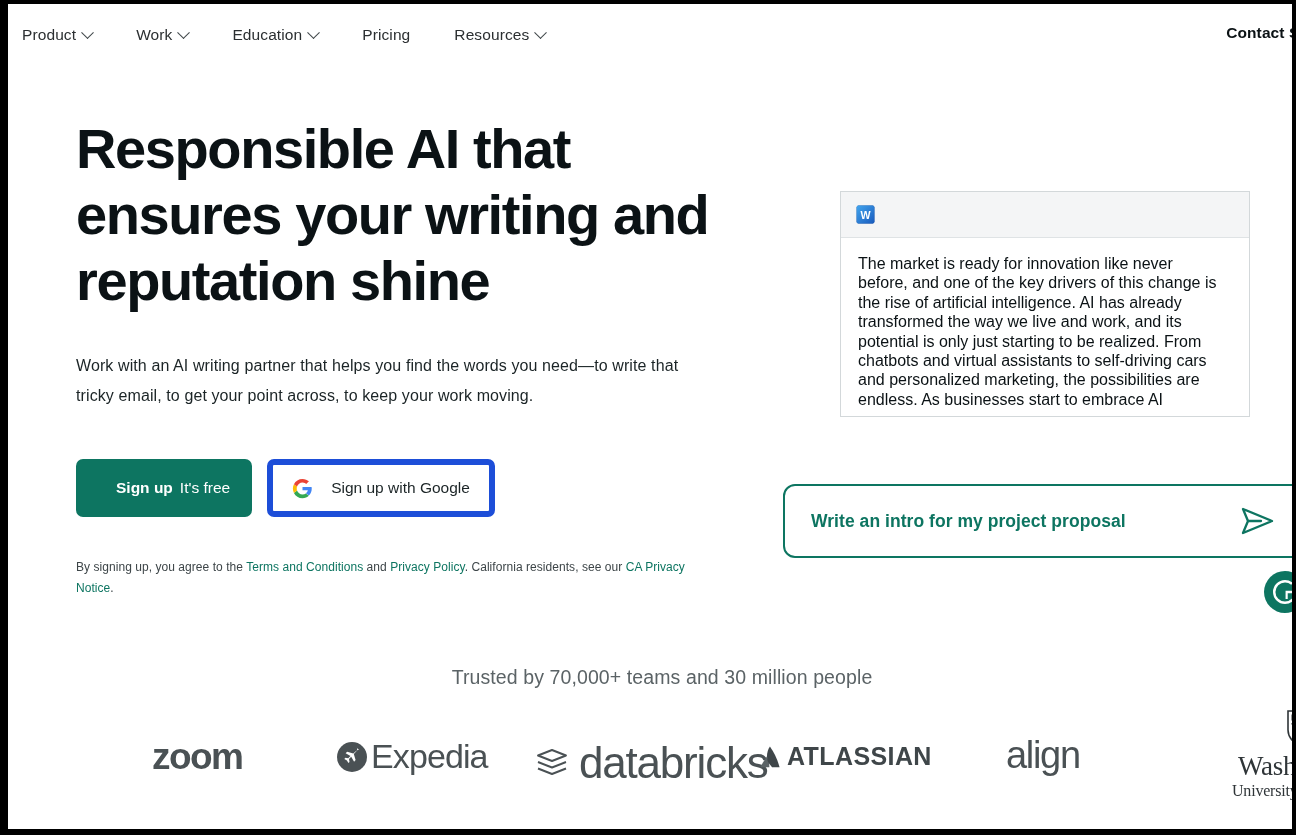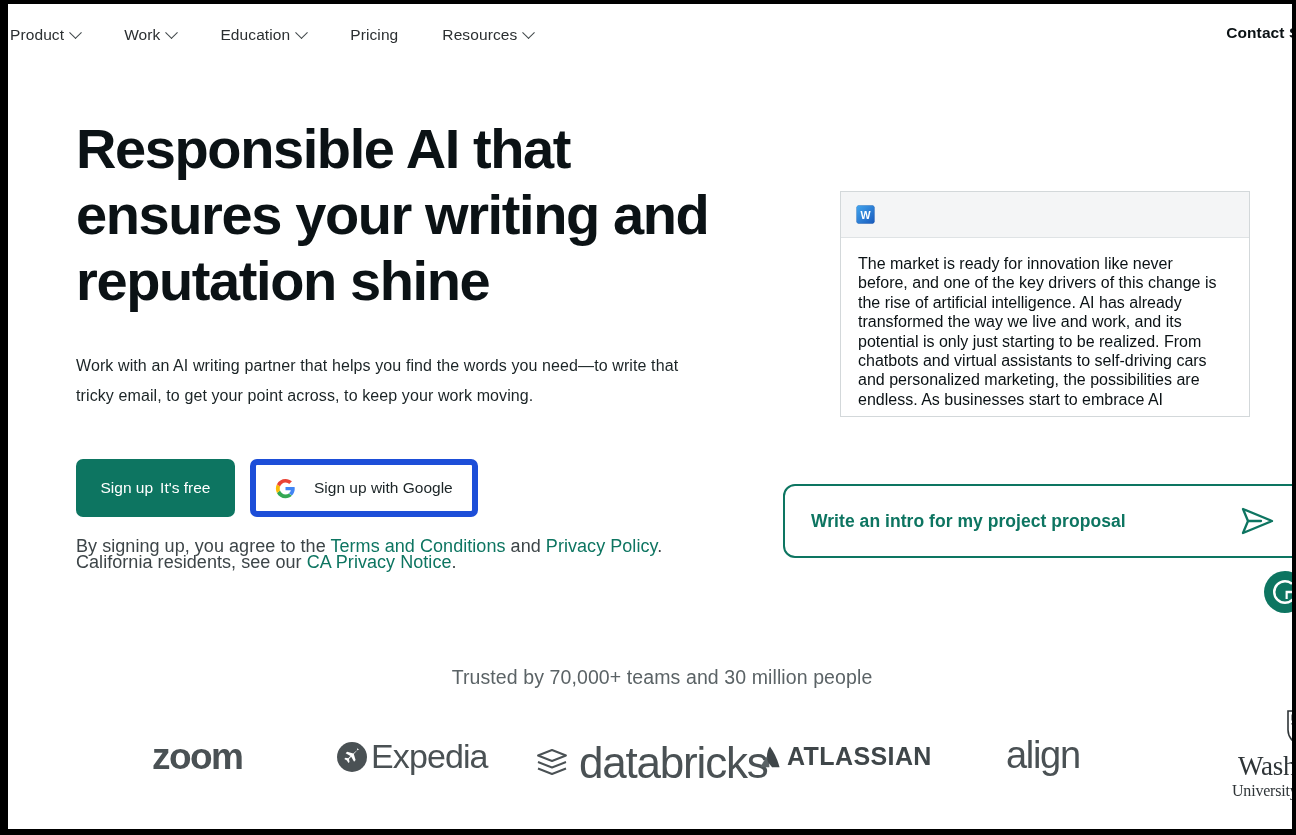--- a/index.html
+++ b/index.html
@@ -41,21 +41,21 @@
     width: 1284px;
     height: 62px;
     background: #ffffff;
     display: flex;
     align-items: center;
   }
 
   .nav-left {
     display: flex;
     align-items: center;
-    margin-left: 2px;
+    margin-left: 14px;
   }
 
   .nav-item {
     display: flex;
     align-items: center;
     gap: 7px;
     font-size: 15.5px;
     color: #2b2f31;
     padding: 6px 0;
     margin-right: 44px;
@@ -138,21 +138,21 @@
     border-radius: 7px;
     font-family: inherit;
     font-size: 15.5px;
     cursor: pointer;
     display: flex;
     align-items: center;
     justify-content: center;
     gap: 7px;
     white-space: nowrap;
   }
-  #signup-btn .bold { font-weight: normal; }
+  #signup-btn .bold { font-weight: bold; margin-left: 18px; }
 
   #google-btn {
     height: 58px;
     min-width: 187px;
     padding: 0 19px;
     background: #ffffff;
     border: 6px solid #1d4ed8;
     border-radius: 7px;
     font-family: inherit;
     font-size: 15.5px;
@@ -160,23 +160,23 @@
     cursor: pointer;
     display: flex;
     align-items: center;
     gap: 18px;
     white-space: nowrap;
   }
 
   .g-logo { width: 21px; height: 21px; flex: none; }
 
   #legal {
-    margin-top: 21px;
-    font-size: 18px;
-    line-height: 16px;
+    margin-top: 40px;
+    font-size: 12px;
+    line-height: 21px;
     color: #3d4548;
     width: 610px;
     letter-spacing: 0.05px;
   }
   #legal a {
     color: #0d7561;
     text-decoration: none;
   }
 
   

